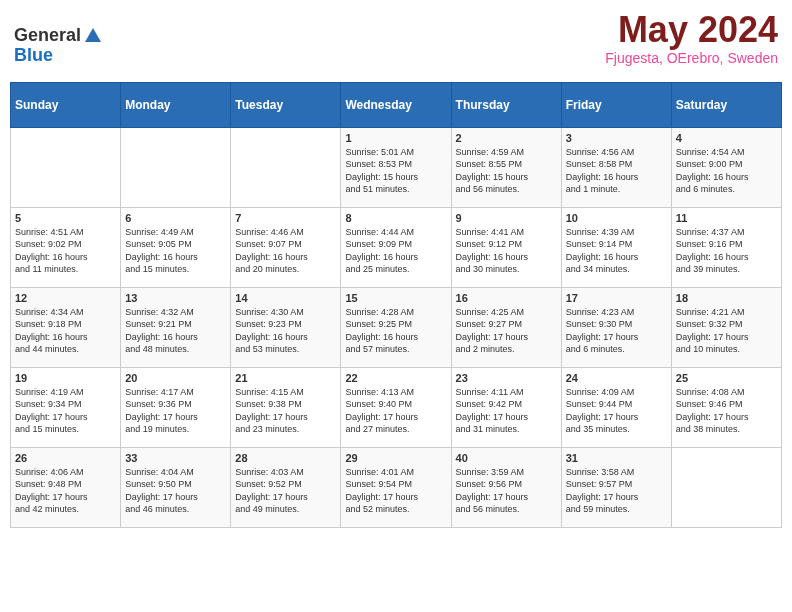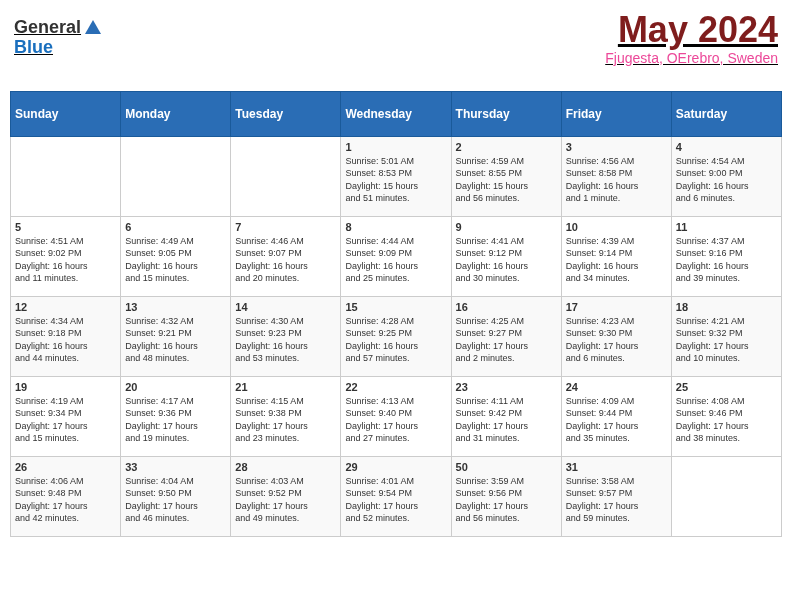--- a/index.html
+++ b/index.html
@@ -6,24 +6,23 @@
     body {
       font-family: Arial, sans-serif;
       background: #fff;
       width: 792px;
       min-height: 612px;
       padding: 10px;
     }
     .header {
       display: flex;
       justify-content: space-between;
-      align-items: center;
-      margin-bottom: 25px;
+      align-items: flex-end;
+      margin-bottom: 16px;
       padding: 0 4px;
-      text-decoration: underline;
     }
     .logo {
       display: flex;
       align-items: center;
     }
     .logo-text-general {
       font-size: 18px;
       font-weight: bold;
       color: #333;
       line-height: 1.1;
@@ -250,21 +249,21 @@
         </td>
         <td>
           <span class="day-num">28</span>
           <div class="cell-text">Sunrise: 4:03 AM<br>Sunset: 9:52 PM<br>Daylight: 17 hours<br>and 49 minutes.</div>
         </td>
         <td>
           <span class="day-num">29</span>
           <div class="cell-text">Sunrise: 4:01 AM<br>Sunset: 9:54 PM<br>Daylight: 17 hours<br>and 52 minutes.</div>
         </td>
         <td>
-          <span class="day-num">50</span>
+          <span class="day-num">40</span>
           <div class="cell-text">Sunrise: 3:59 AM<br>Sunset: 9:56 PM<br>Daylight: 17 hours<br>and 56 minutes.</div>
         </td>
         <td>
           <span class="day-num">31</span>
           <div class="cell-text">Sunrise: 3:58 AM<br>Sunset: 9:57 PM<br>Daylight: 17 hours<br>and 59 minutes.</div>
         </td>
         <td class="empty-cell"></td>
       </tr>
     </tbody>
 </table>

